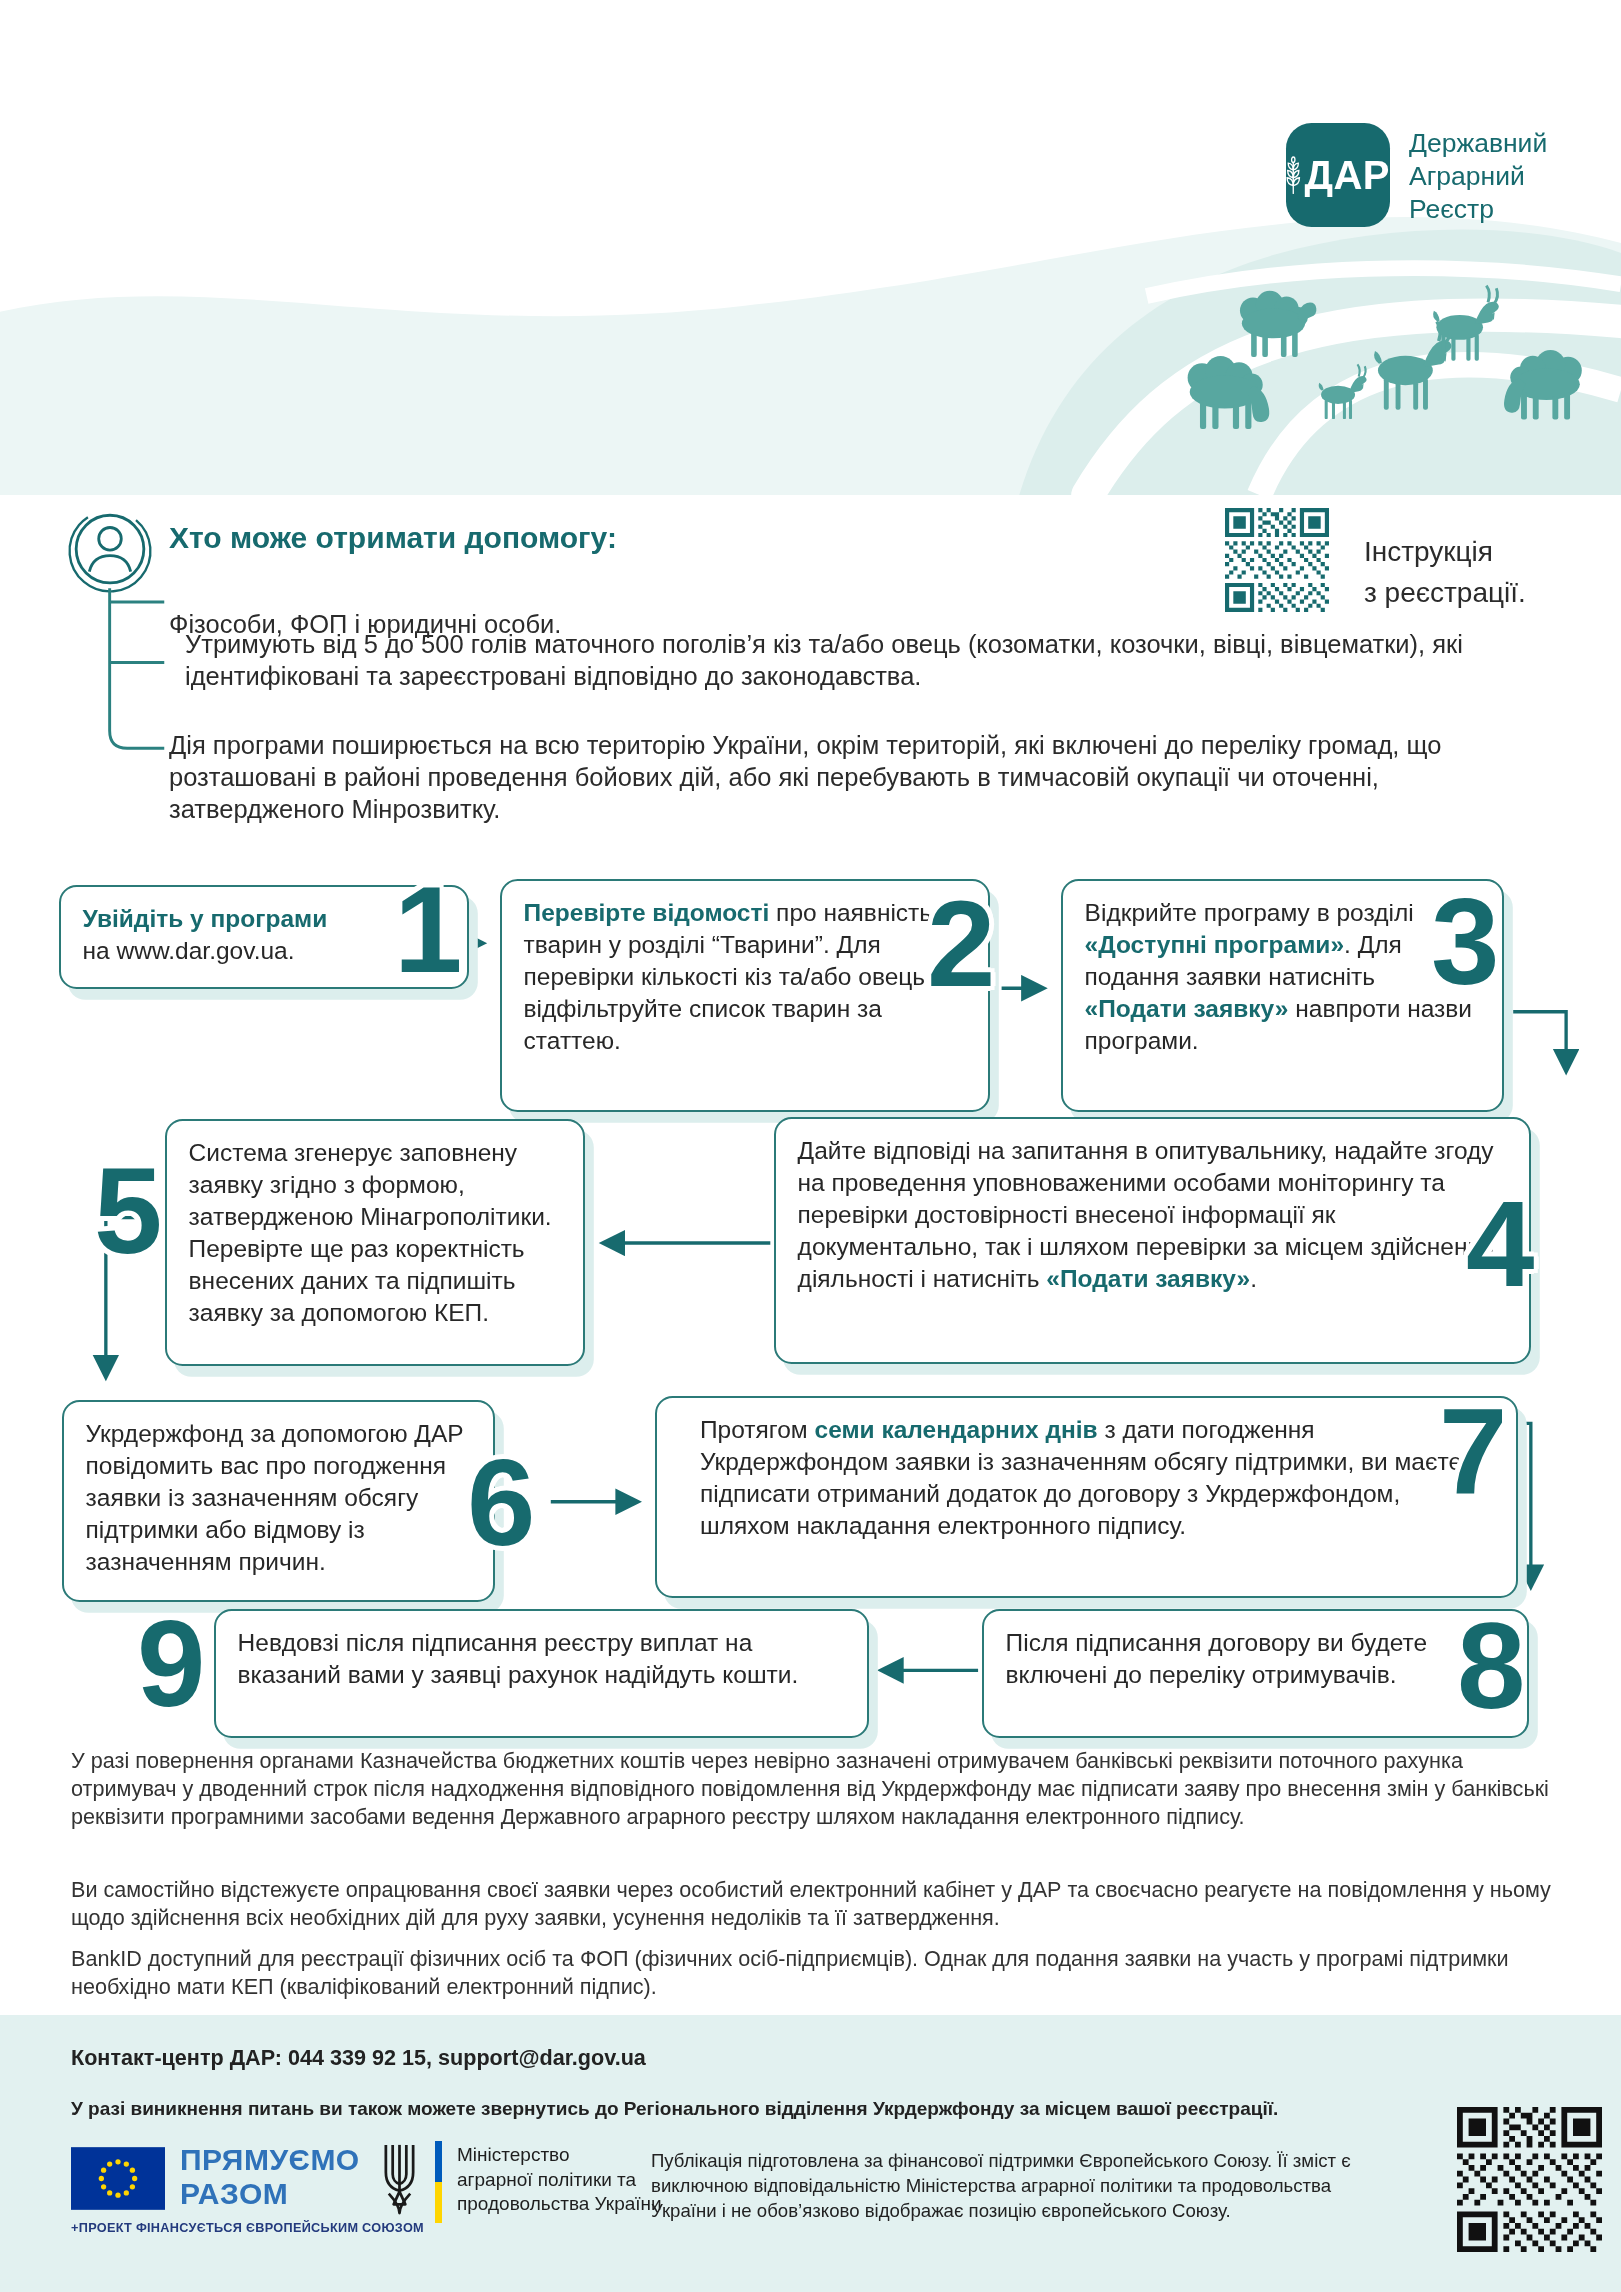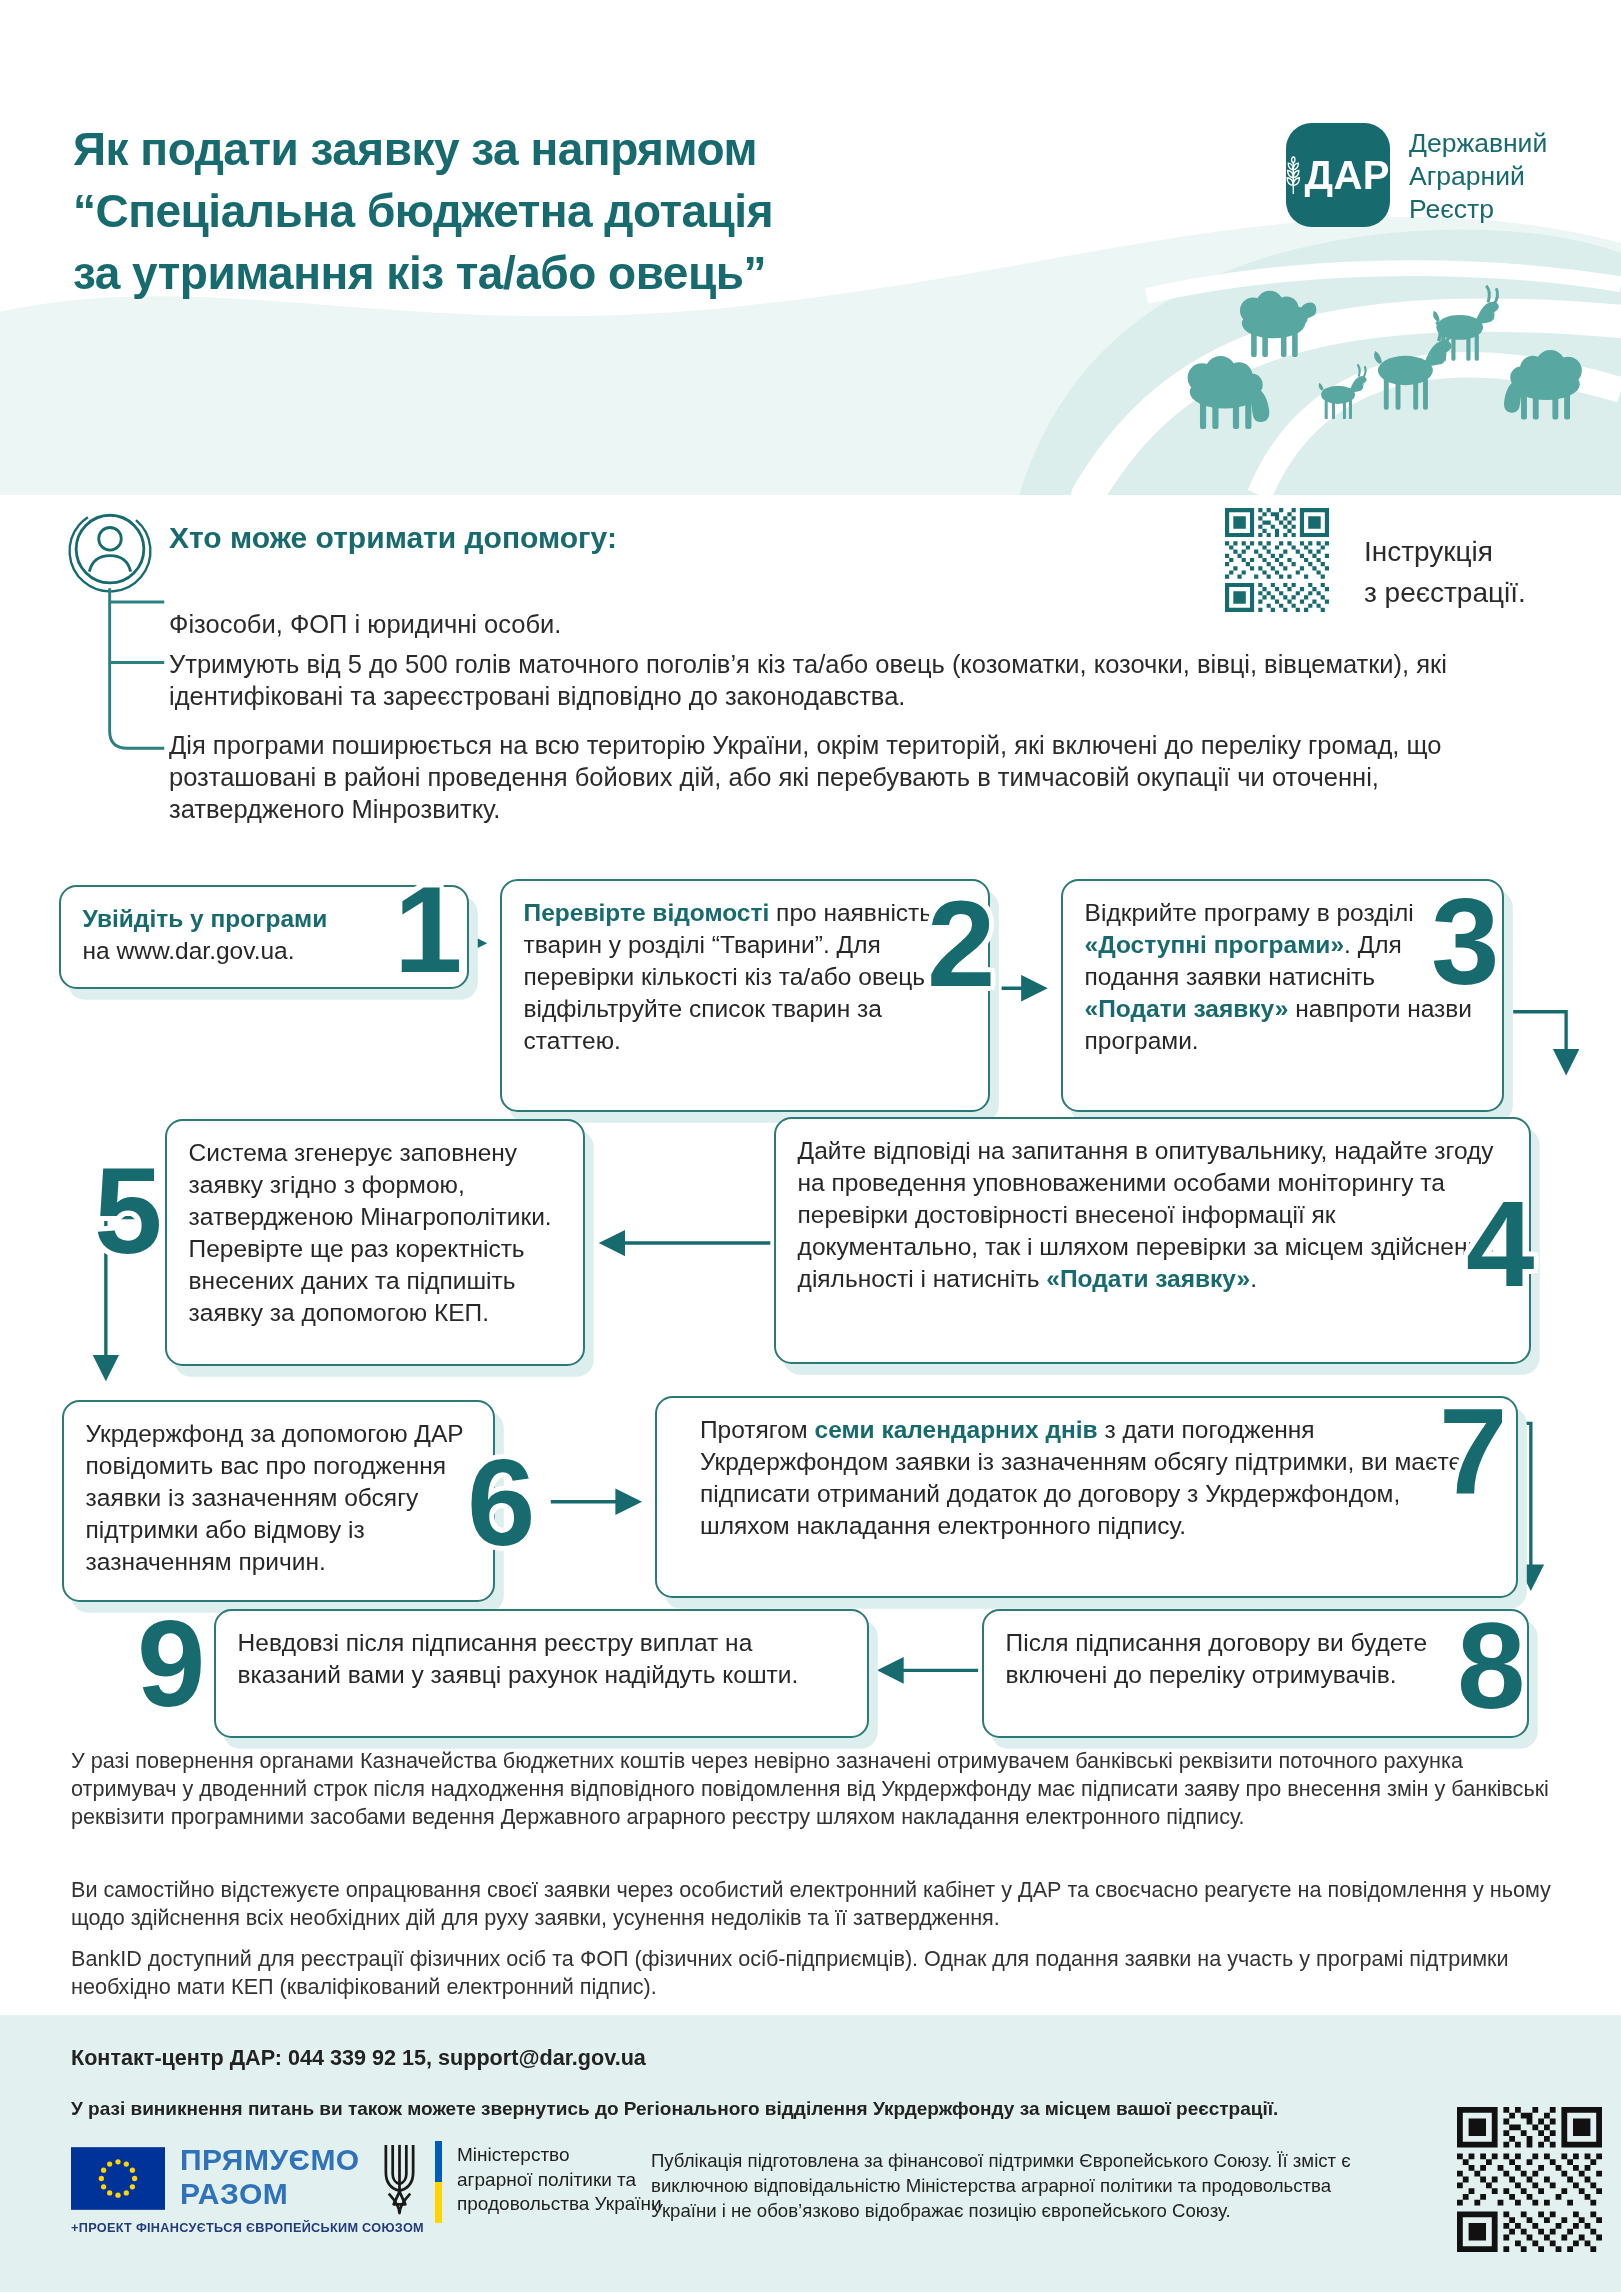--- a/index.html
+++ b/index.html
@@ -13,21 +13,21 @@
   .page-title{left:73px;top:118px;font-size:46px;line-height:62px;font-weight:700;color:#176a6e;letter-spacing:-0.5px;z-index:3;}
   .dar-badge{left:1286px;top:123px;width:104px;height:104px;background:#176a6e;border-radius:25.5px;
              display:flex;align-items:center;justify-content:center;gap:3.9px;z-index:3;}
   .dar-abbr{color:#fff;font-size:40px;font-weight:700;letter-spacing:0.5px;}
   .dar-name{left:1409px;top:127px;font-size:26.5px;line-height:33px;color:#176a6e;font-weight:500;z-index:3;}
 
   
   .elig-head{left:169px;top:521px;font-size:30px;font-weight:700;color:#176a6e;}
   .bullet{left:169px;font-size:25.5px;line-height:32px;color:#2b2b2b;}
   .b-1{top:586px;width:1078px;margin-top:22px;}
-  .b-2{top:648px;width:1308px;}
+  .b-2{top:628px;width:1308px;margin-left:16px;}
   .b-3{top:729px;width:1318px;}
   .qr-caption{left:1364px;top:531px;font-size:28px;line-height:41px;color:#2b2b2b;}
 
   
   .bx{position:absolute;background:#fff;border:2.5px solid #2b7a78;border-radius:17.6px;
       box-shadow:8.8px 10.8px 0 0 #dceeed;padding:15.7px 21.6px;font-size:24.5px;line-height:32px;
       color:#272727;box-sizing:border-box;z-index:2;}
   .em{color:#176a6e;font-weight:700;}
   .s1{left:59px;  top:885px;  width:410px;height:104px;}
   .s2{left:500px; top:879px;  width:490px;height:233px;}
@@ -118,25 +118,20 @@
     <g>
       <use href="#sheep-stand" transform="translate(1250,292) scale(0.95)"></use>
       <use href="#sheep-graze" transform="translate(1195,358) scale(1.05)"></use>
       <use href="#goat-shape" transform="translate(1338,378) scale(0.62)"></use>
       <use href="#goat-shape" transform="translate(1390,338)"></use>
       <use href="#goat-shape" transform="translate(1452,300) scale(0.85)"></use>
       <use href="#sheep-graze" transform="translate(1630,352) scale(-1,1)"></use>
     </g>
   </svg>
 
-  <div class="abs page-title">
-    <div>Як подати заявку за напрямом</div>
-    <div>“Спеціальна бюджетна дотація</div>
-    <div>за утримання кіз та/або овець”</div>
-  </div>
 
   <div class="abs dar-badge">
     <svg width="25.5" height="67" viewBox="0 0 26 68">
       <g stroke="#ffffff" stroke-width="2.4" fill="none" stroke-linecap="round">
         <path d="M13,66 V10"></path>
         <path d="M13,24 q-9,-2 -9,-12 q9,1 9,12"></path>
         <path d="M13,24 q9,-2 9,-12 q-9,1 -9,12"></path>
         <path d="M13,38 q-10,-2 -10,-13 q10,1 10,13"></path>
         <path d="M13,38 q10,-2 10,-13 q-10,1 -10,13"></path>
         <path d="M13,52 q-11,-2 -11,-14 q11,1 11,14"></path>

